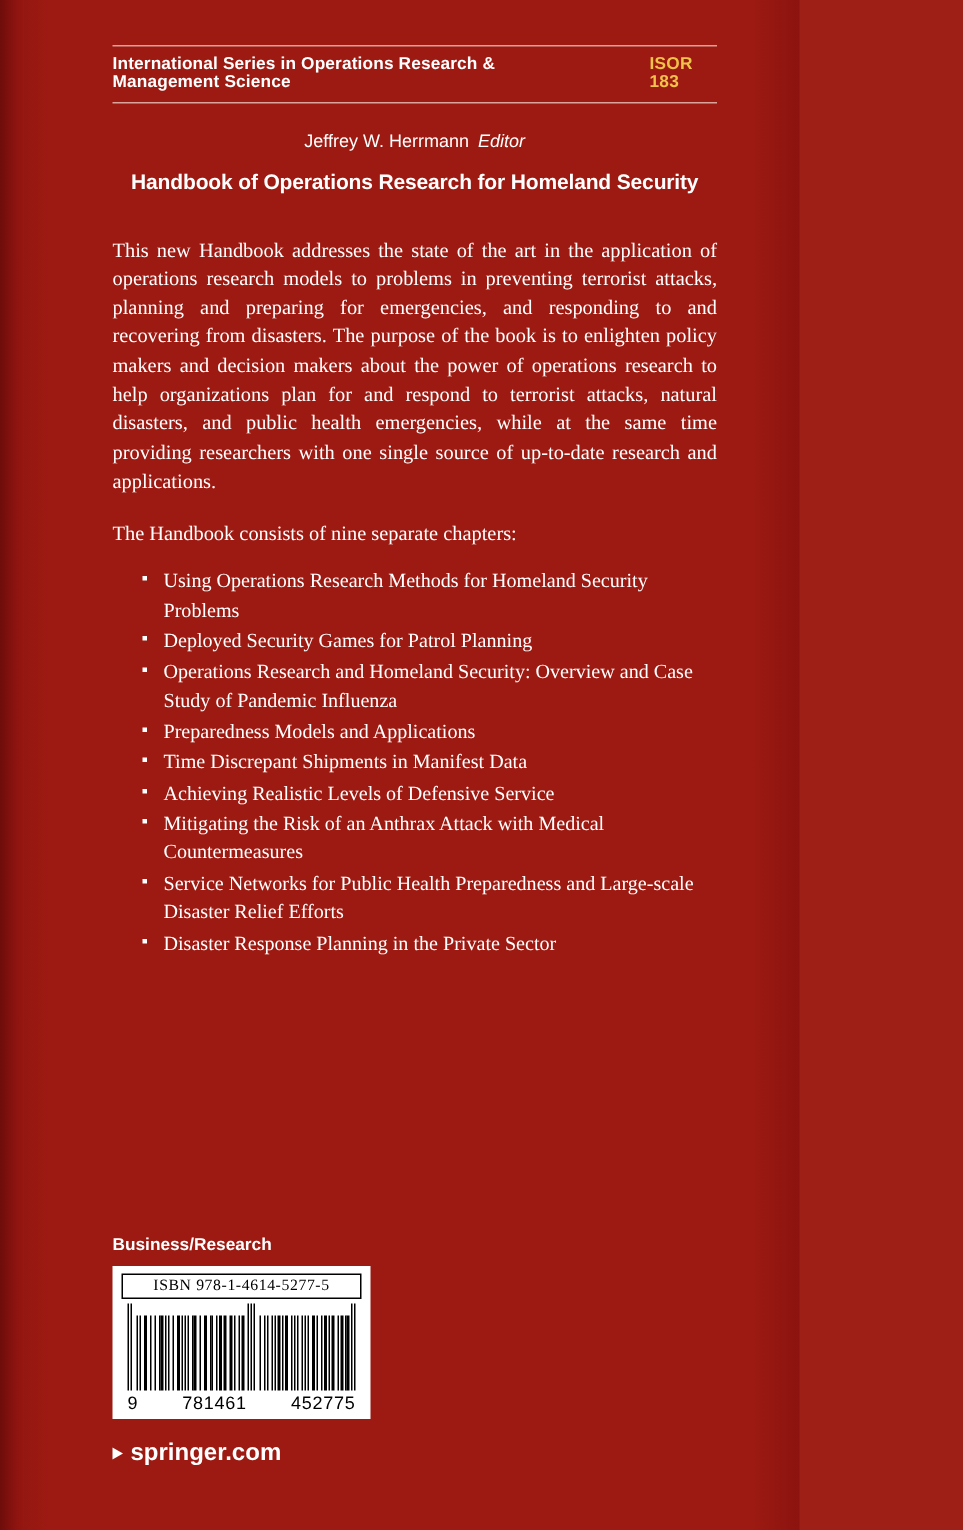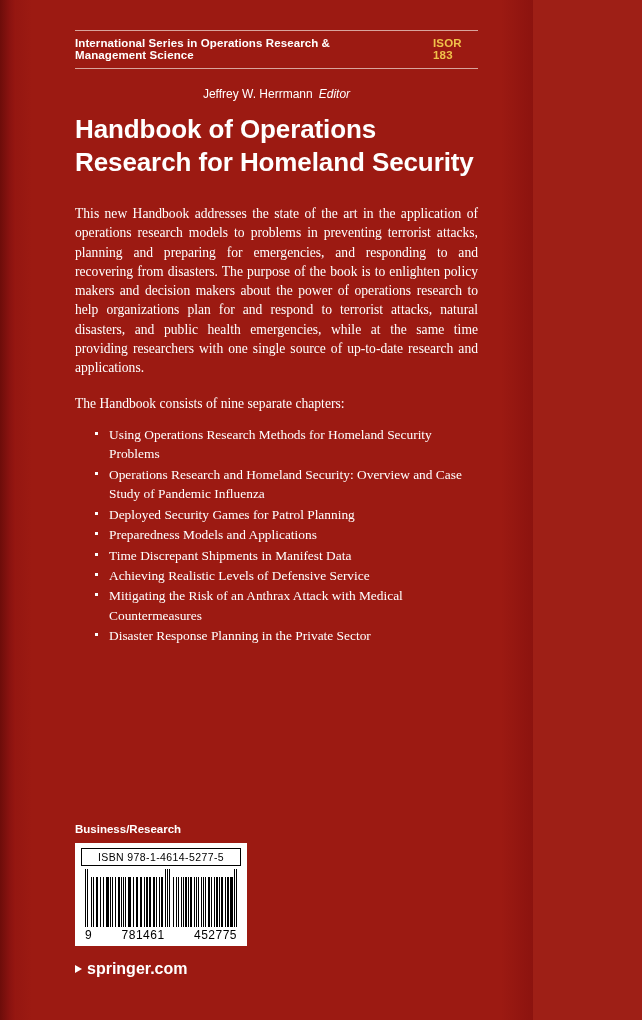--- a/index.html
+++ b/index.html
@@ -63,24 +63,25 @@
   .editor-name {
     font-weight: normal;
   }
   .editor-role {
     font-style: italic;
     margin-left: 6px;
   }
   .book-title {
     margin-top: 12px;
     color: #ffffff;
-    font-size: 26px;
+    font-size: 14px;
     font-weight: bold;
     line-height: 1.25;
     letter-spacing: -0.1px;
+    text-align: center;
   }
   .blurb {
     margin-top: 26px;
     color: #ffffff;
     font-family: "Liberation Serif", serif;
     font-size: 13.6px;
     line-height: 1.42;
     text-align: justify;
   }
   .consists {
@@ -125,21 +126,21 @@
     font-weight: bold;
     margin-bottom: 8px;
   }
   .isbn-block {
     background: #ffffff;
     width: 172px;
     padding: 5px 6px 4px 6px;
     box-sizing: border-box;
   }
   .isbn-text {
-    font-family: Liberation Sans, sans-serif;
+    font-family: Liberation Serif, serif;
     font-size: 10.5px;
     color: #000000;
     text-align: center;
     letter-spacing: 0.4px;
     border: 1px solid #000;
     padding: 2px 0 2px 0;
     margin-bottom: 3px;
   }
   .barcode {
     display: flex;
@@ -196,26 +197,27 @@
     </div>
 
     <div class="book-title">Handbook of Operations Research for Homeland Security</div>
 
     <div class="blurb">This new Handbook addresses the state of the art in the application of operations research models to problems in preventing terrorist attacks, planning and preparing for emergencies, and responding to and recovering from disasters. The purpose of the book is to enlighten policy makers and decision makers about the power of operations research to help organizations plan for and respond to terrorist attacks, natural disasters, and public health emergencies, while at the same time providing researchers with one single source of up-to-date research and applications.</div>
 
     <div class="consists">The Handbook consists of nine separate chapters:</div>
 
     <ul class="chapters">
       <li>Using Operations Research Methods for Homeland Security Problems</li>
+      <li>Deployed Security Games for Patrol Planning</li>
       <li>Operations Research and Homeland Security: Overview and Case Study of Pandemic Influenza</li>
-      <li>Deployed Security Games for Patrol Planning</li>
       <li>Preparedness Models and Applications</li>
       <li>Time Discrepant Shipments in Manifest Data</li>
       <li>Achieving Realistic Levels of Defensive Service</li>
       <li>Mitigating the Risk of an Anthrax Attack with Medical Countermeasures</li>
+      <li>Service Networks for Public Health Preparedness and Large-scale Disaster Relief Efforts</li>
       <li>Disaster Response Planning in the Private Sector</li>
     </ul>
   </div>
 
   <div class="bottom">
     <div class="category">Business/Research</div>
 
     <div class="isbn-block">
       <div class="isbn-text">ISBN 978-1-4614-5277-5</div>
       <div class="barcode">

